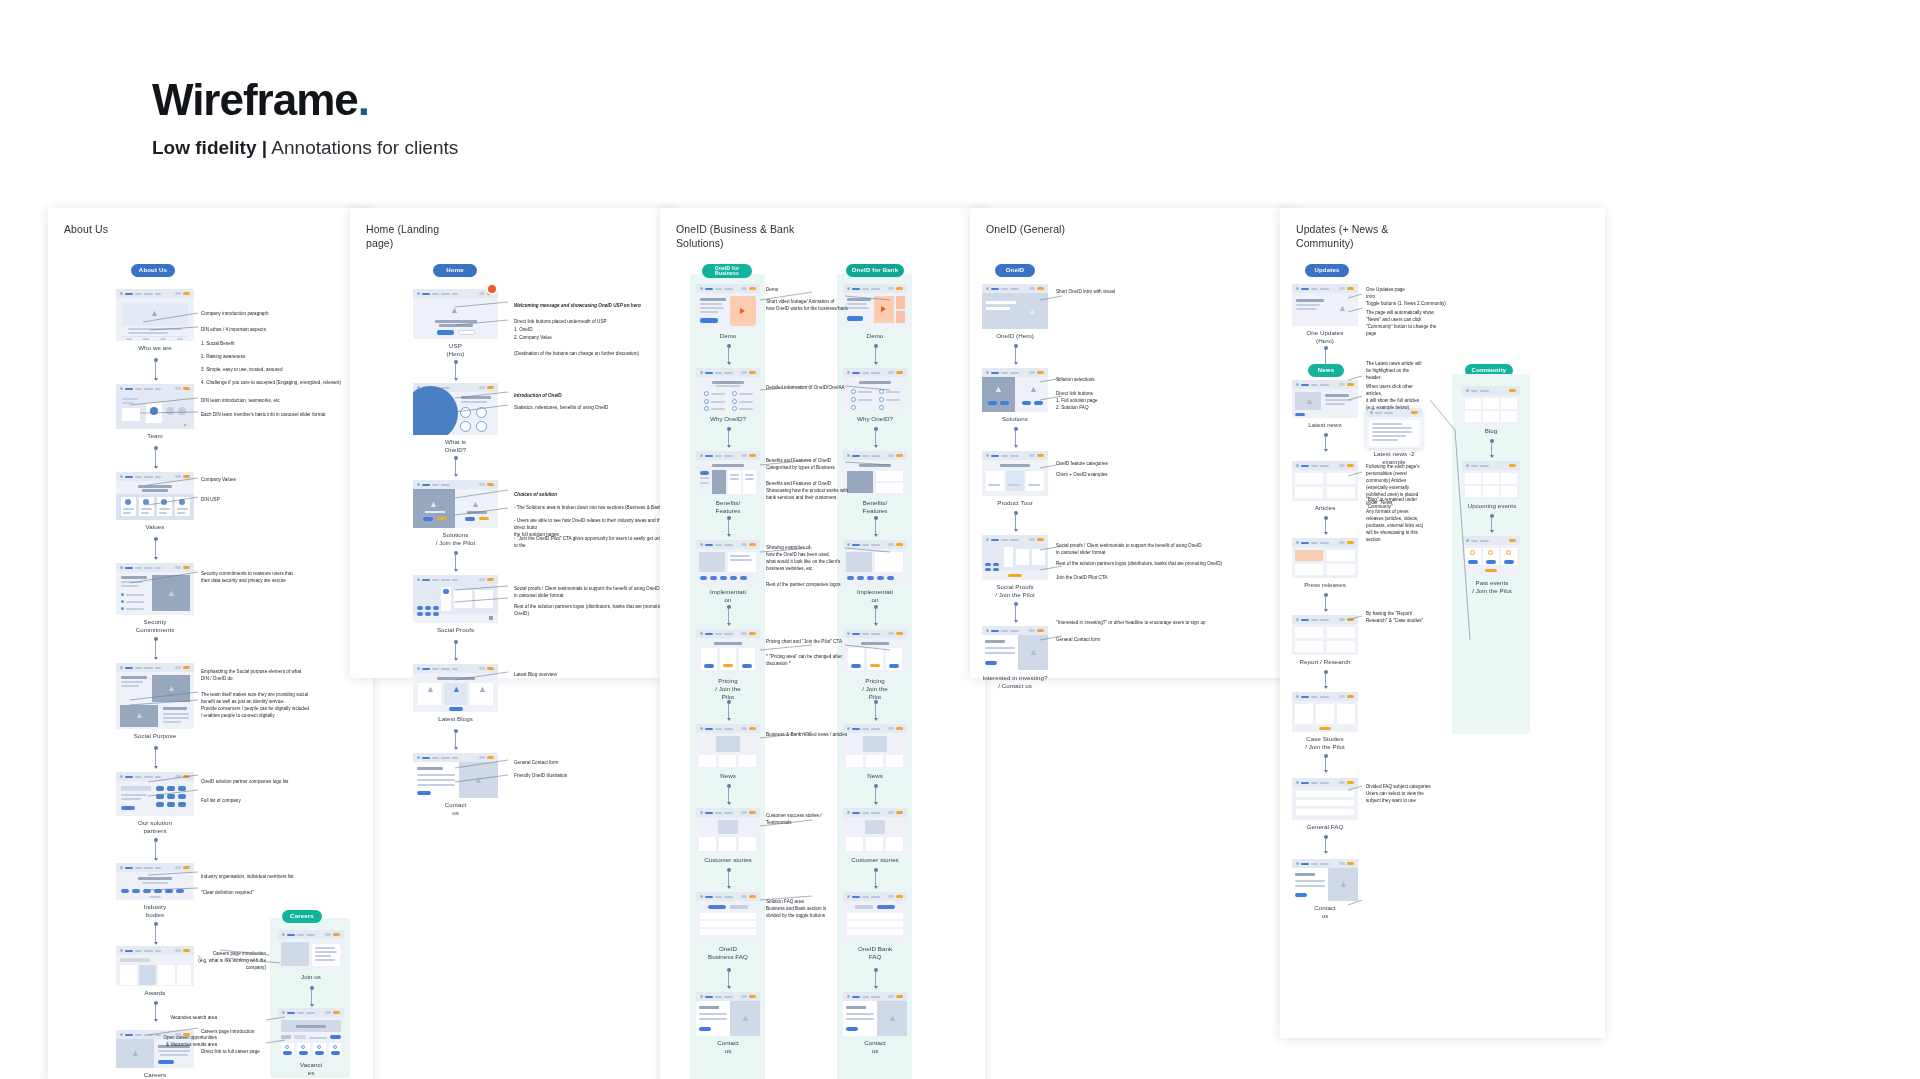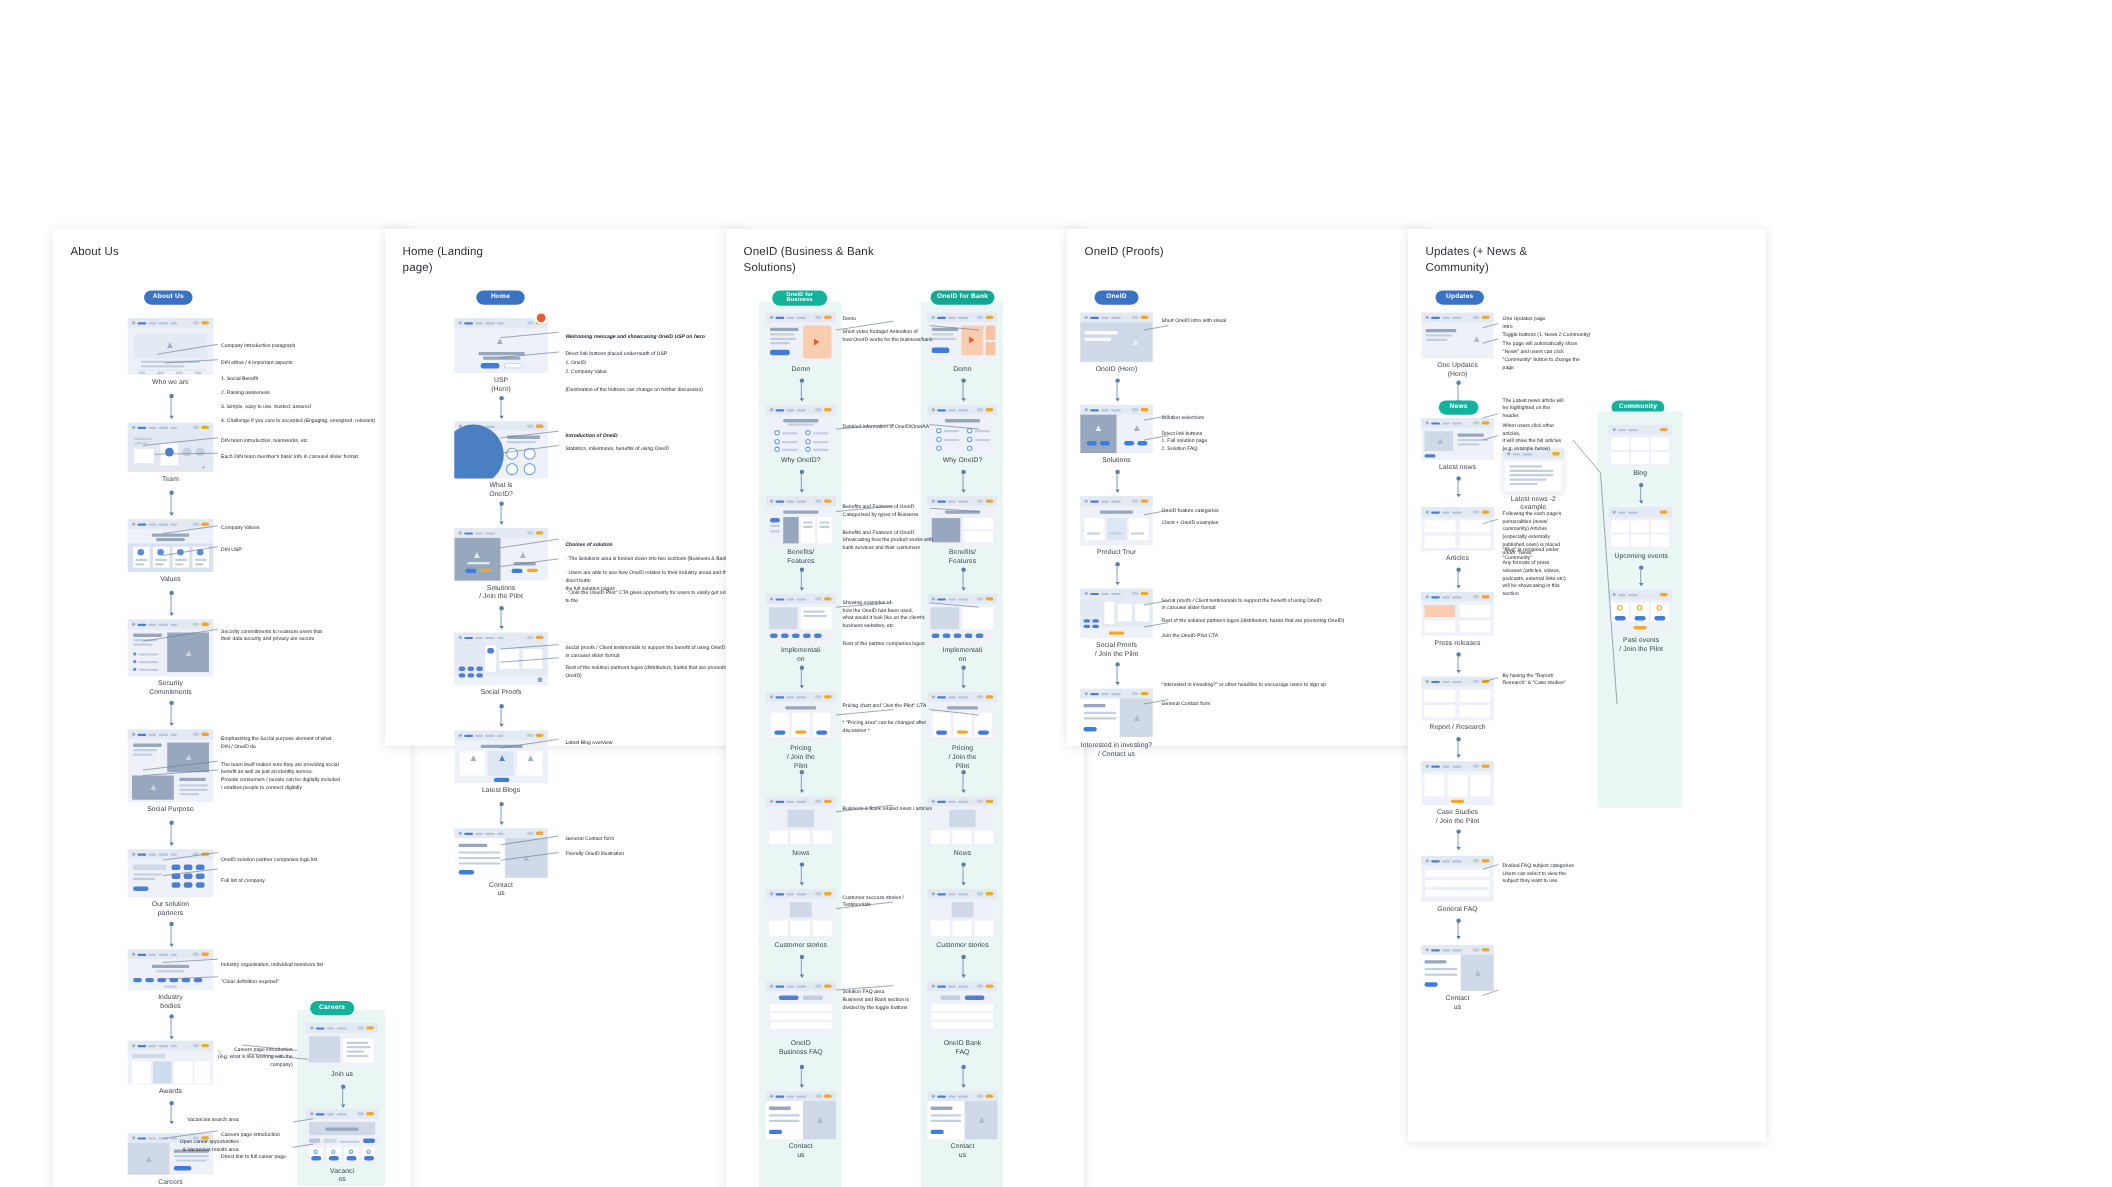--- a/index.html
+++ b/index.html
@@ -130,20 +130,24 @@
     position: absolute; background: #eaf6f5; border-radius: 2px;
   }
   .grp.mint { background: #e9f6f4; }
   .grp.mint2{ background: #eaf7f5; }
 </style>
 </head>
 <body>
 
 <div id="root">
 
+  <div class="title-block">
+    <div class="title-main"><span>Wireframe</span><span class="title-dot">.</span></div>
+    <div class="title-sub"><b>Low fidelity |</b><span class="thin"> Annotations for clients</span></div>
+  </div>
 
   <div class="board">
 
     <div class="col" style="left:48px; top:0; width:325px; height:880px;">
       <div class="col-title" style="white-space:pre-line;">About Us</div>
 
       <div class="pill blue" style="left:83px; top:56px; width:44px;">About Us</div>
 
       <div class="wf" style="left:68px; top:81px; width:78px; height:52px;">
         <div class="bar">
@@ -1270,21 +1274,21 @@
 discussion *</div>
       <div class="note" style="left:106px; top:523px;">Business &amp; Bank related news / articles</div>
       <div class="note" style="left:106px; top:604px;">Customer success stories /
 Testimonials</div>
       <div class="note" style="left:106px; top:690px;">Solution FAQ area
 Business and Bank section is
 divided by the toggle buttons</div>
     </div>
 
     <div class="col" style="left:970px; top:0; width:325px; height:470px;">
-      <div class="col-title">OneID (Proofs)</div>
+      <div class="col-title">OneID (General)</div>
 
       <div class="pill blue" style="left:25px; top:56px; width:40px;">OneID</div>
 
       <div class="wf" style="left:12px; top:76px; width:66px; height:45px;">
         <div class="bar">
             <i class="dotc"></i>
             <i class="l1"></i>
             <i class="l2"></i>
             <i class="l3"></i>
             <span class="right">

